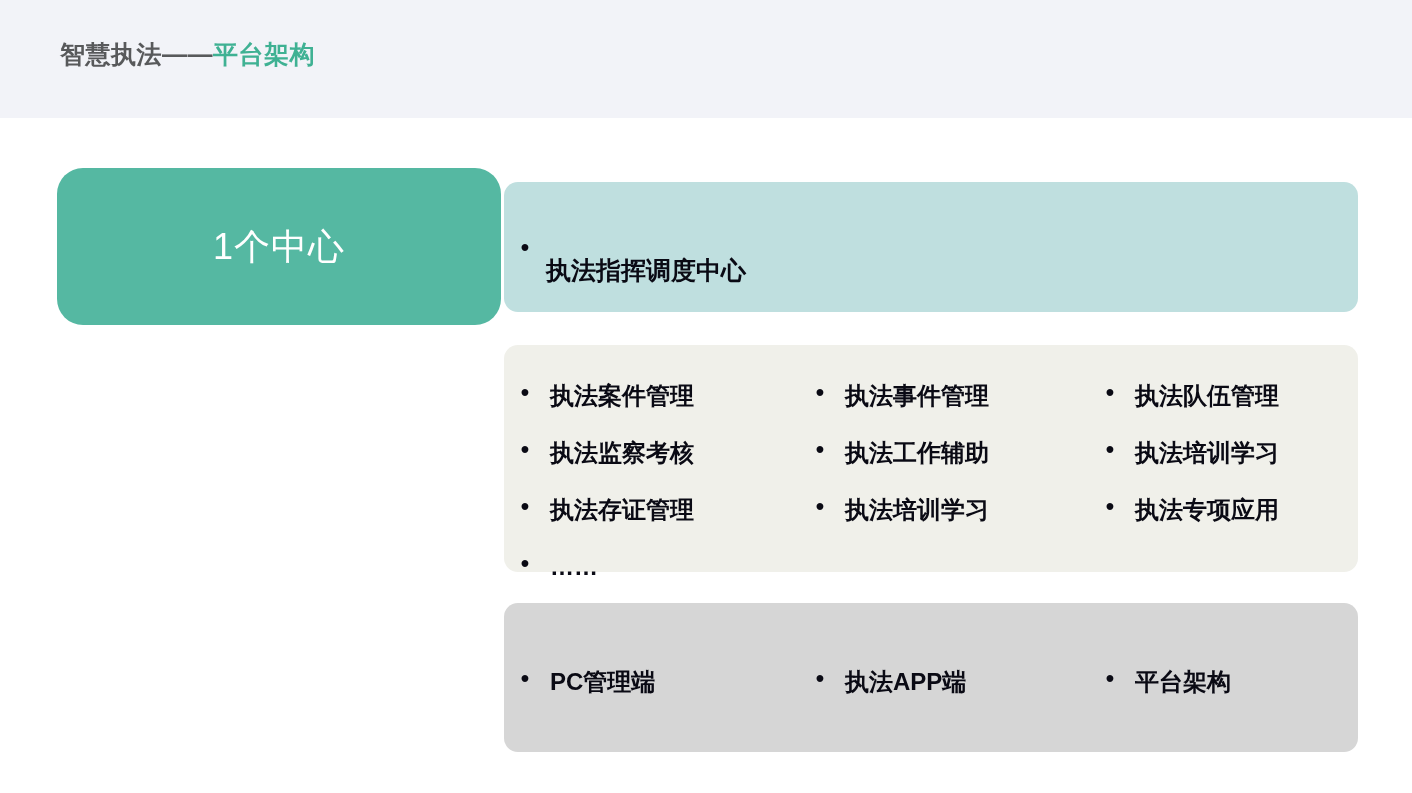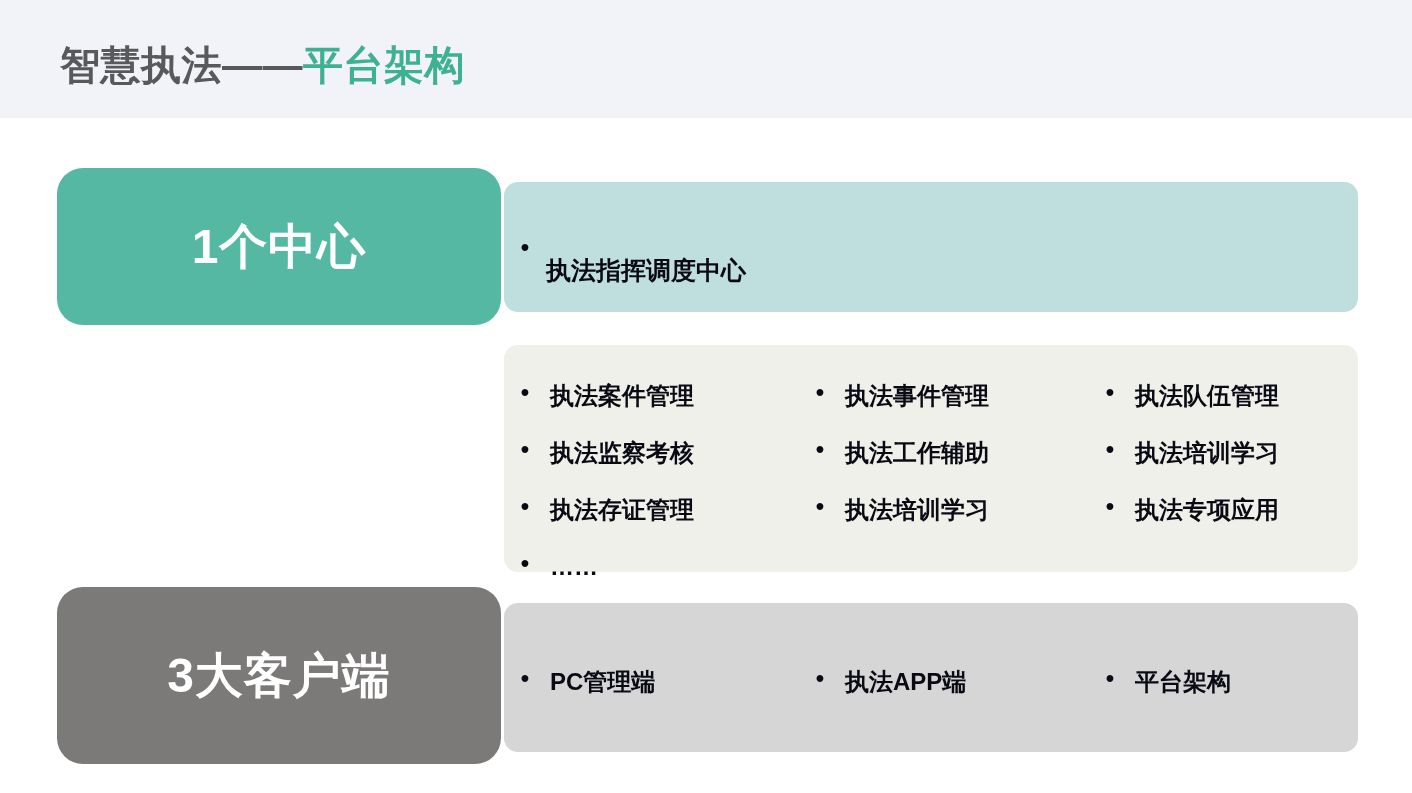--- a/index.html
+++ b/index.html
@@ -27,21 +27,21 @@
     left: 0;
     top: 0;
     width: 1412px;
     height: 118px;
     background: #f2f3f8;
   }
   .slide-title {
     position: absolute;
     left: 60px;
     top: 38px;
-    font-size: 40px;
+    font-size: 25px;
     font-weight: bold;
     letter-spacing: 0.5px;
     white-space: nowrap;
     color: #58595b;
   }
   .slide-title .t-dark { color: #58595b; }
   .slide-title .t-accent { color: #3fb193; }
 
   
   .rows {
@@ -71,22 +71,22 @@
     height: 100%;
     border-radius: 26px;
     display: flex;
     align-items: center;
     justify-content: center;
     box-sizing: border-box;
     z-index: 3;
   }
   .label-card .label-text {
     color: #ffffff;
-    font-weight: bold;
-    font-size: 48px;
+    font-weight: normal;
+    font-size: 36px;
     letter-spacing: 1px;
     white-space: nowrap;
     line-height: 1;
   }
 
   .row-1 .label-card { background: #55b8a2; }
   .row-2 .label-card { background: #e8c5a4; }
   .row-3 .label-card { background: #7c7979; }
 
   
@@ -244,23 +244,20 @@
 
           <div class="bullet-item ellipsis">
             <span class="bullet-dot">•</span>
             <span class="bullet-label">……</span>
           </div>
         </div>
       </div>
     </div>
 
     <div class="row row-3">
-      <div class="label-card">
-        <span class="label-text">3大客户端</span>
-      </div>
       <div class="content-panel">
         <div class="bullet-grid">
           <div class="bullet-item">
             <span class="bullet-dot">•</span>
             <span class="bullet-label">PC管理端</span>
           </div>
           <div class="bullet-item">
             <span class="bullet-dot">•</span>
             <span class="bullet-label">执法APP端</span>
           </div>

